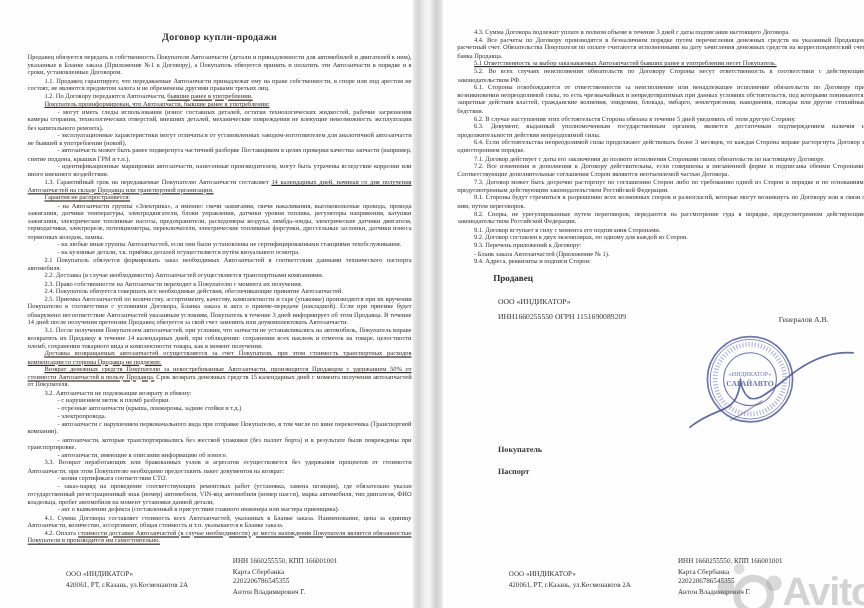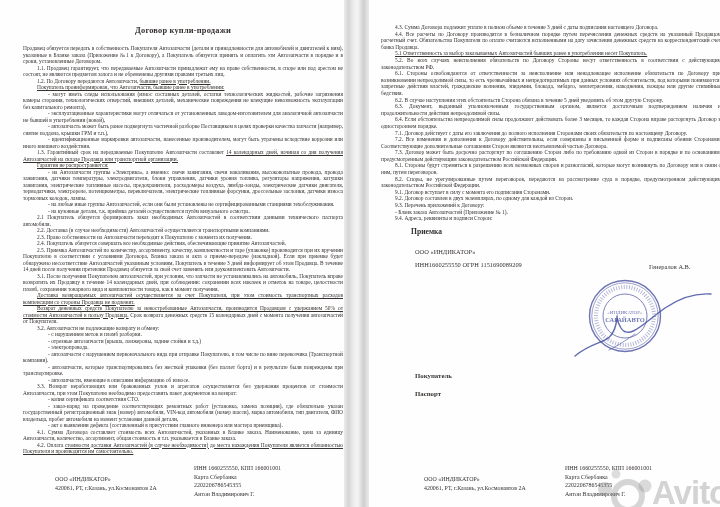--- a/index.html
+++ b/index.html
@@ -122,21 +122,21 @@
       <p class="ind">7.3. Договор может быть досрочно расторгнут по соглашению Сторон либо по требованию одной из Сторон в порядке и по основаниям, предусмотренным действующим законодательством Российской Федерации.</p>
       <p class="ind">8.1. Стороны будут стремиться к разрешению всех возможных споров и разногласий, которые могут возникнуть по Договору или в связи с ним, путем переговоров.</p>
       <p class="ind">8.2. Споры, не урегулированные путем переговоров, передаются на рассмотрение суда в порядке, предусмотренном действующим законодательством Российской Федерации.</p>
       <p class="ind">9.1. Договор вступает в силу с момента его подписания Сторонами.</p>
       <p class="ind">9.2. Договор составлен в двух экземплярах, по одному для каждой из Сторон.</p>
       <p class="ind">9.3. Перечень приложений к Договору:</p>
       <p class="ind">- Бланк заказа Автозапчастей (Приложение № 1).</p>
       <p class="ind">9.4. Адреса, реквизиты и подписи Сторон:</p>
     </div>
 
-  <div class="seller-heading">Приемка</div>
+  <div class="seller-heading">Продавец</div>
   <div class="seller-org">ООО «ИНДИКАТОР»</div>
   <div class="seller-inn">ИНН1660255550 ОГРН 1151690089209</div>
   <div class="seller-signatory">Генералов А.В.</div>
 
   <svg class="stamp" viewBox="0 0 76 76">
     <circle cx="38" cy="38" r="35.5" fill="none" stroke="#5a62a8" stroke-width="1.4"></circle>
     <circle cx="38" cy="38" r="33.2" fill="none" stroke="#5a62a8" stroke-width="0.7"></circle>
     <circle cx="38" cy="38" r="29" fill="none" stroke="#5a62a8" stroke-width="4" stroke-dasharray="1 1.6" opacity="0.5"></circle>
     <circle cx="38" cy="38" r="22" fill="none" stroke="#5a62a8" stroke-width="0.9"></circle>
     <text x="38" y="35.5" text-anchor="middle" font-size="5" fill="#5a62a8" font-family="Liberation Serif, serif">«ИНДИКАТОР»</text>

